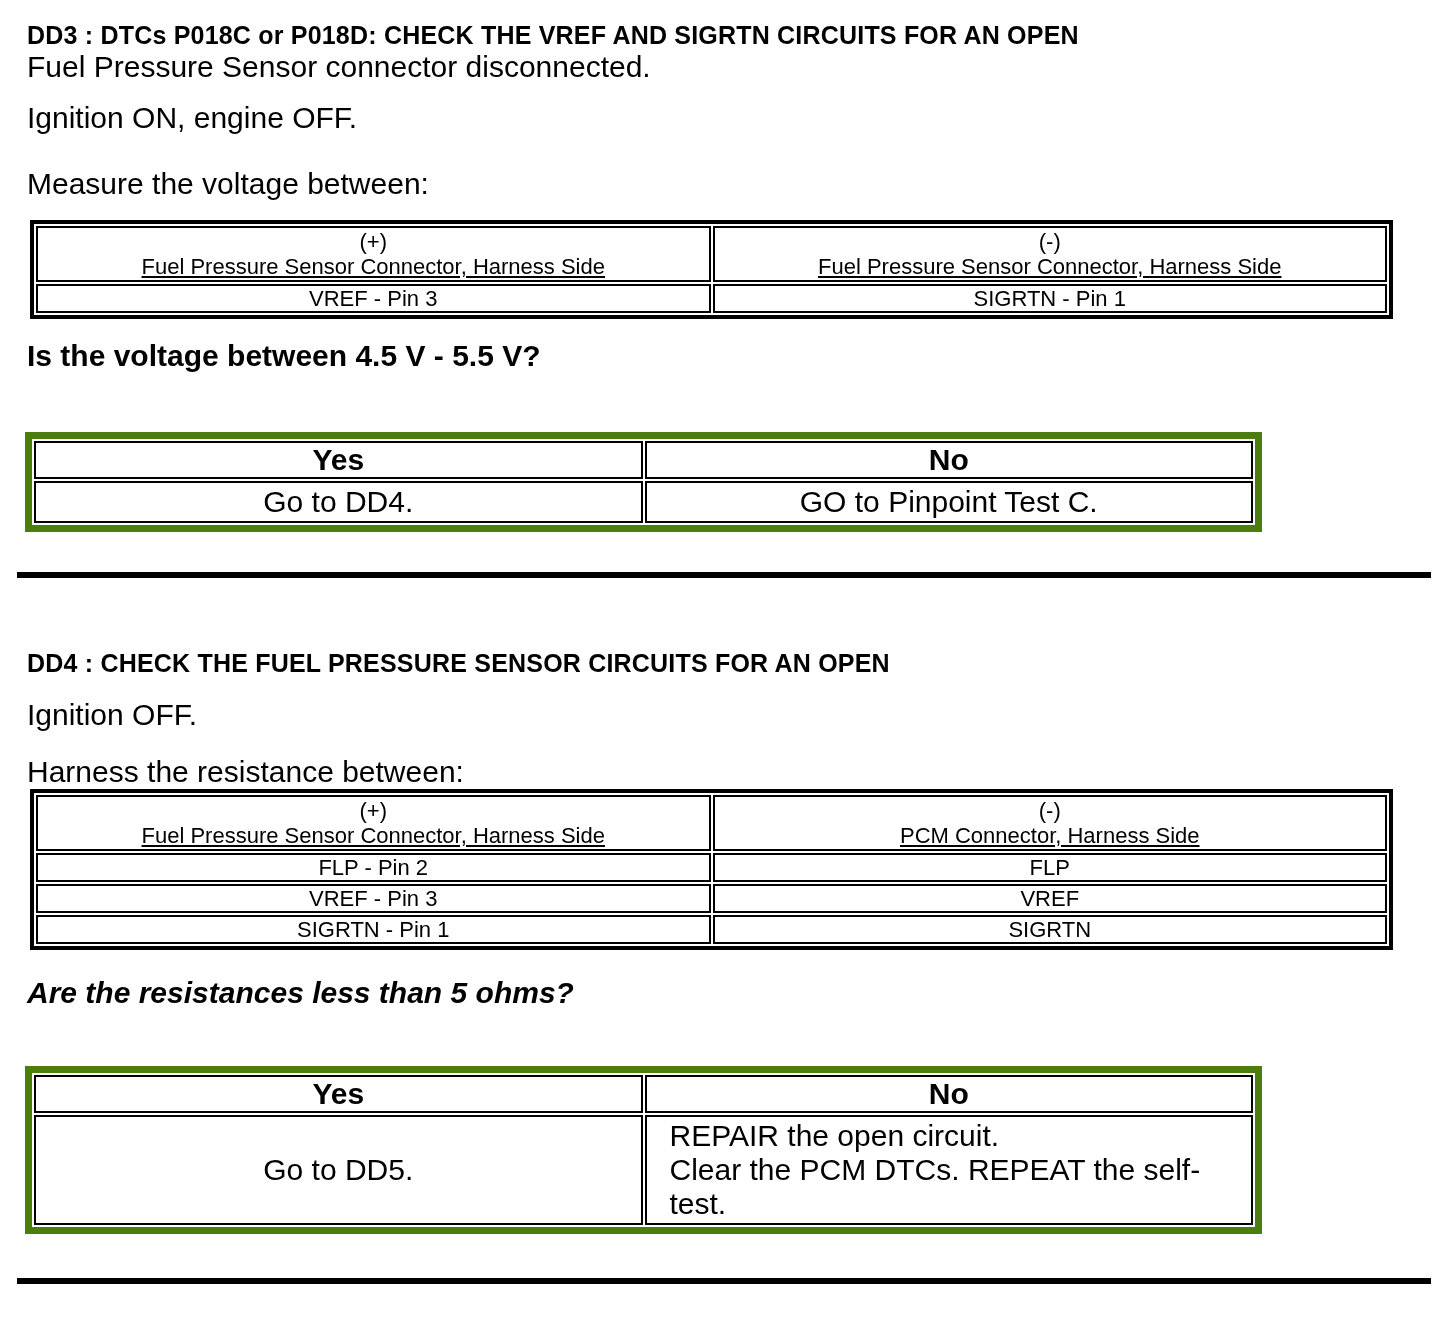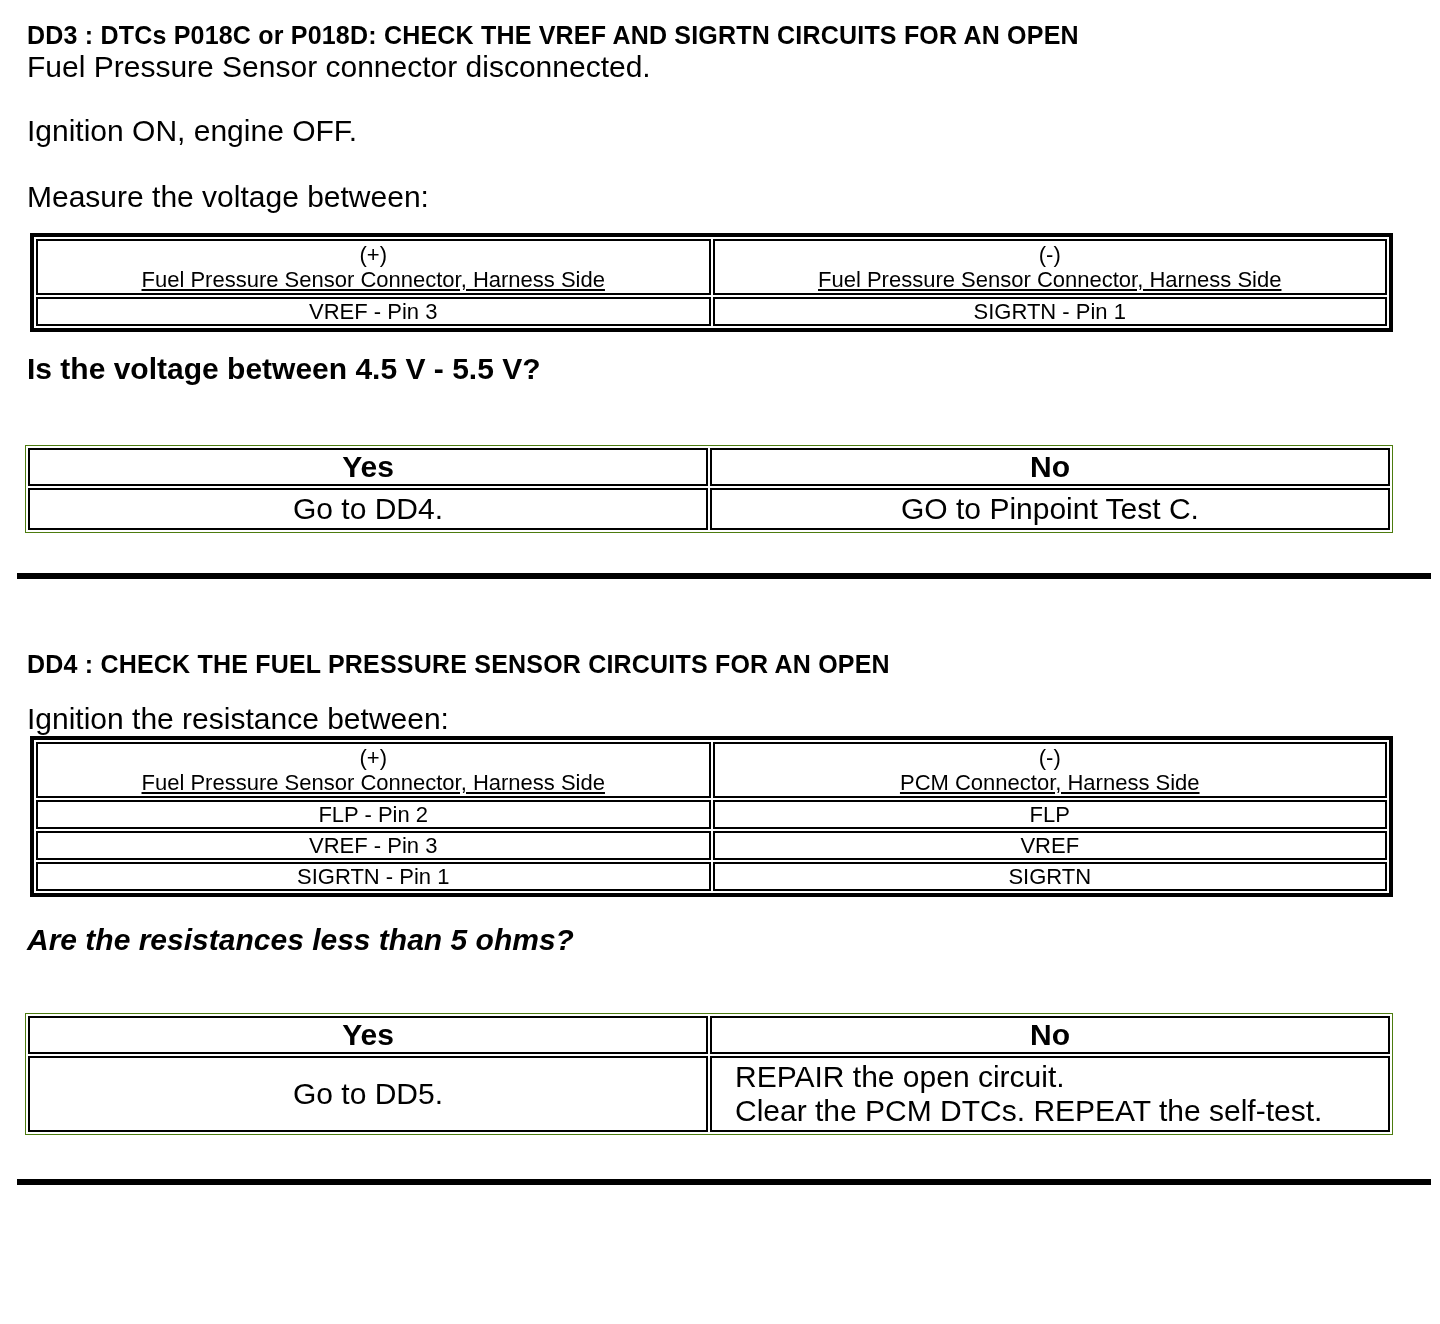--- a/index.html
+++ b/index.html
@@ -56,23 +56,23 @@
   table.measure-table td.data-cell {
     line-height: 23px;
   }
   .underlined {
     text-decoration: underline;
   }
   
   table.decision-table {
     border-collapse: separate;
     border-spacing: 2px;
-    border: 1px solid #4d7c0f;
+    border: 7px solid #4d7c0f;
     table-layout: fixed;
-    width: 1368px;
+    width: 1237px;
     margin-left: -2px;
     background: #ffffff;
   }
   table.decision-table th {
     border: 2px solid #000;
     width: 50%;
     text-align: center;
     font-size: 30px;
     font-weight: 700;
     line-height: 34px;
@@ -93,21 +93,21 @@
     text-align: left;
     padding-left: 23px;
   }
   .rule {
     height: 6px;
     background: #000;
     width: 1414px;
     margin: 0 0 0 -10px;
   }
   
-  .mt14 { margin-top: 30px; }
+  .mt14 { margin-top: 17px; }
   .mt16 { margin-top: 0; }
   .mt19 { margin-top: 19px; }
   .mt20 { margin-top: 20px; }
   .mt23 { margin-top: 23px; }
   .mt24 { margin-top: 32px; }
   .mt26 { margin-top: 26px; font-style: italic; }
   .mt40 { margin-top: 40px; }
   .mt44 { margin-top: 44px; }
   .mt56 { margin-top: 56px; }
   .mt59 { margin-top: 59px; }
@@ -155,21 +155,22 @@
         <td>Go to DD4.</td>
         <td>GO to Pinpoint Test C.</td>
       </tr>
     </tbody>
   </table>
 
   <div class="rule mt40"></div>
 
   <h2 class="heading mt70">DD4 : CHECK THE FUEL PRESSURE SENSOR CIRCUITS FOR AN OPEN</h2>
 
-  <p class="step mt23">Ignition the resistance between:</p>
+  <p class="step mt20">Ignition OFF.</p>
+  <p class="step mt23">Harness the resistance between:</p>
 
   <table class="measure-table mt16">
     <tbody>
       <tr>
         <td>
           <div>(+)</div>
           <div class="underlined">Fuel Pressure Sensor Connector, Harness Side</div>
         </td>
         <td>
           <div>(-)</div>

